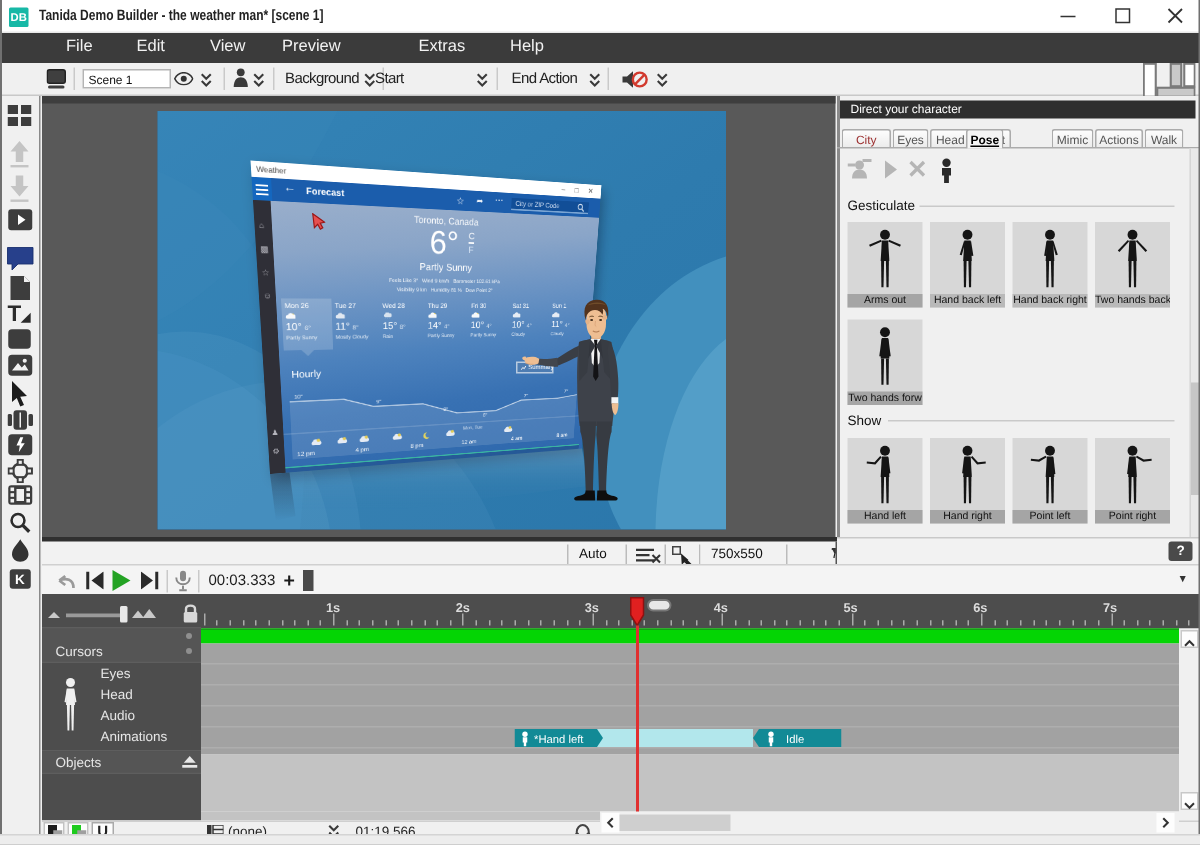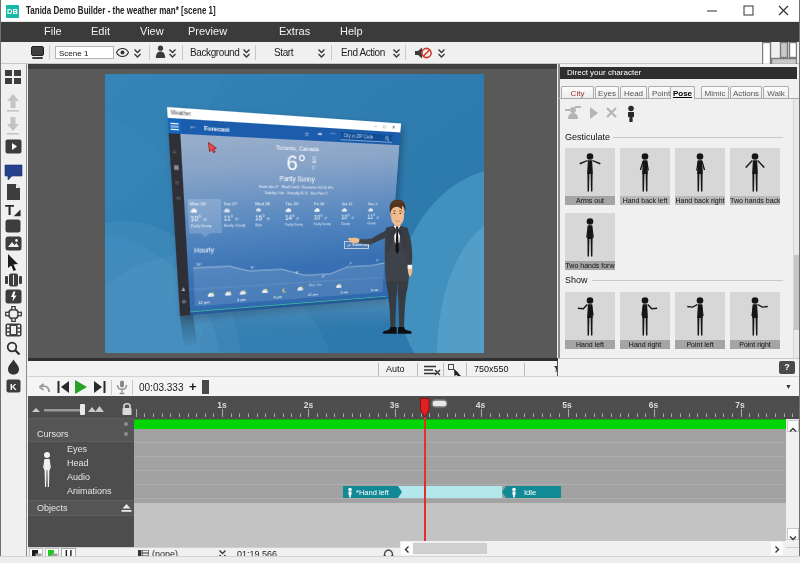--- a/index.html
+++ b/index.html
@@ -114,21 +114,21 @@
     </svg>
   <svg class="abs" style="left:168px; top:6px;" width="9" height="11">
       <path d="M1.5 1.5 L4.5 4.5 L7.5 1.5 M1.5 6 L4.5 9 L7.5 6" stroke="#3a3a3a" stroke-width="1.4" fill="none"></path>
     </svg>
   <div class="tsep" style="left:182px;"></div>
   <span class="abs" style="left:190px; top:5px;">Background</span>
   <svg class="abs" style="left:242px; top:6px;" width="9" height="11">
       <path d="M1.5 1.5 L4.5 4.5 L7.5 1.5 M1.5 6 L4.5 9 L7.5 6" stroke="#3a3a3a" stroke-width="1.4" fill="none"></path>
     </svg>
   <div class="tsep" style="left:255px;"></div>
-  <span class="abs" style="left:274px; top:5px;">Start</span>
+  <span class="abs" style="left:250px; top:5px;">Start</span>
   <svg class="abs" style="left:317px; top:6px;" width="9" height="11">
       <path d="M1.5 1.5 L4.5 4.5 L7.5 1.5 M1.5 6 L4.5 9 L7.5 6" stroke="#3a3a3a" stroke-width="1.4" fill="none"></path>
     </svg>
   <div class="tsep" style="left:331px;"></div>
   <span class="abs" style="left:341px; top:5px;">End Action</span>
   <svg class="abs" style="left:392px; top:6px;" width="9" height="11">
       <path d="M1.5 1.5 L4.5 4.5 L7.5 1.5 M1.5 6 L4.5 9 L7.5 6" stroke="#3a3a3a" stroke-width="1.4" fill="none"></path>
     </svg>
   <div class="tsep" style="left:405px;"></div>
   <svg class="abs" style="left:414px; top:4px;" width="18" height="14">
@@ -478,21 +478,21 @@
   <span class="abs" style="left:525px; top:3px; font-size:7px; color:#333;">▼</span>
   <div class="cs-sep" style="left:529px; background:#555; width:2px; height:18px; top:0;"></div>
 </div>
 
 <div class="abs" id="rpanel"></div>
 <div class="abs" id="rphead">Direct your character</div>
 <div class="abs tab" style="left:561px; width:33px; color:#9c2f2f;">City</div>
 <div class="abs tab" style="left:595px; width:24px;">Eyes</div>
 <div class="abs tab" style="left:620px; width:27px;">Head</div>
 <div class="abs tab" style="left:648px; width:26px;">Point</div>
-<div class="abs tab tabsel" style="left:670px; width:25px;text-decoration:underline;">Pose</div>
+<div class="abs tab tabsel" style="left:644px; width:25px;text-decoration:underline;">Pose</div>
 <div class="abs tab" style="left:701px; width:28px;">Mimic</div>
 <div class="abs tab" style="left:730px; width:32px;">Actions</div>
 <div class="abs tab" style="left:763px; width:26px;">Walk</div>
 <div class="abs" id="tabline"></div>
 <svg class="abs" style="left:565px; top:105px;" width="80" height="17">
   <circle cx="8" cy="5" r="3" fill="#b5b5b5"></circle>
     <path d="M3 14 C3 9.5 5.5 8 8 8 C10.5 8 13 9.5 13 14 Z" fill="#b5b5b5"></path>
     <rect x="0" y="4" width="5" height="2" fill="#b5b5b5"></rect>
     <rect x="10" y="1" width="6" height="2" fill="#b5b5b5"></rect>
   <path d="M25 2 L33 8 L25 14 Z" fill="#b5b5b5"></path>

